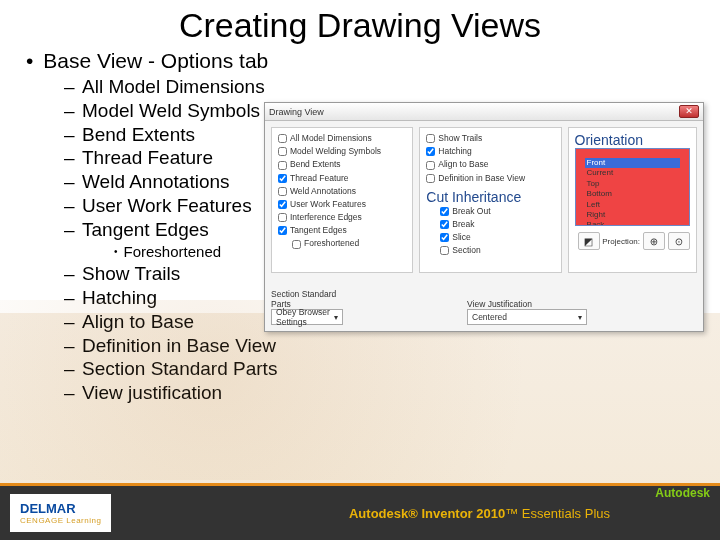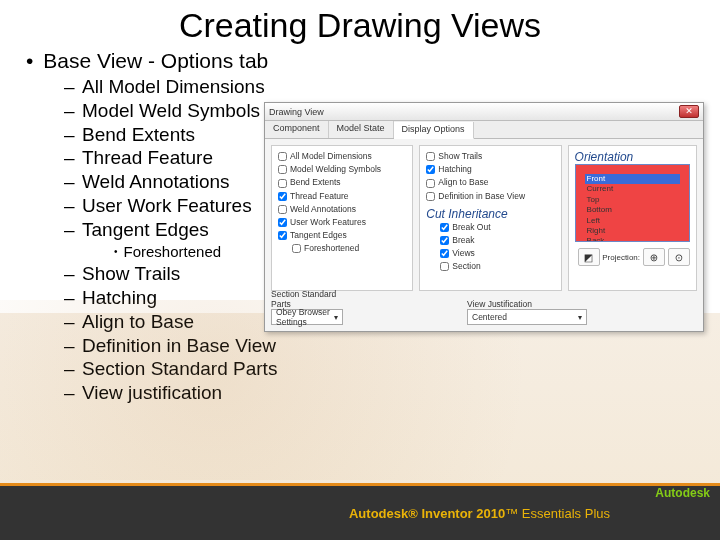--- a/index.html
+++ b/index.html
@@ -116,21 +116,21 @@
     overflow:hidden;
   }
   .col.right { flex: .9; }
   .chk {
     display:block;
     line-height:1.55;
     white-space:nowrap;
   }
   .chk input { width:9px; height:9px; vertical-align:middle; margin-right:3px;}
   .indent { margin-left:14px;}
-  .grp-label { color:#234a8e; font-size:12px; margin-top:4px; display:block;font-style:italic;}
+  .grp-label { color:#234a8e; font-size:14px; margin-top:4px; display:block;}
   .ori-box {
     background:#ef4444;
     border:1px solid #6a88c8;
     padding:9px;
     height:78px;
     overflow:hidden;
   }
   .ori-item { line-height:1.3; font-size:8px; padding:0 2px;}
   .ori-item.sel { background:#3a6bd8; color:#fff;}
   .proj-row {
@@ -252,45 +252,41 @@
       <div class="sub-line"><span class="dash">–</span><span>Section Standard Parts</span></div>
       <div class="sub-line"><span class="dash">–</span><span>View justification</span></div>
     </div>
   </div>
 
   <div class="dialog">
     <div class="dlg-titlebar">
       <span>Drawing View</span>
       <div class="dlg-close">✕</div>
     </div>
-    <div class="dlg-tabs">
-      <div class="dlg-tab">Component</div>
-      <div class="dlg-tab">Model State</div>
-      <div class="dlg-tab active">Display Options</div>
-    </div>
     <div class="dlg-body">
       <div class="col">
         <label class="chk"><input type="checkbox" style=""><span>All Model Dimensions</span></label>
         <label class="chk"><input type="checkbox" style=""><span>Model Welding Symbols</span></label>
         <label class="chk"><input type="checkbox" style=""><span>Bend Extents</span></label>
         <label class="chk"><input type="checkbox" checked="" style=""><span>Thread Feature</span></label>
         <label class="chk"><input type="checkbox" style=""><span>Weld Annotations</span></label>
         <label class="chk"><input type="checkbox" checked="" style=""><span>User Work Features</span></label>
+        <label class="chk"><input type="checkbox" style=""><span>Interference Edges</span></label>
         <label class="chk"><input type="checkbox" checked="" style=""><span>Tangent Edges</span></label>
         <label class="chk indent"><input type="checkbox" style=""><span>Foreshortened</span></label>
       </div>
       <div class="col">
         <label class="chk"><input type="checkbox" style=""><span>Show Trails</span></label>
         <label class="chk"><input type="checkbox" checked="" style=""><span>Hatching</span></label>
         <label class="chk"><input type="checkbox" style=""><span>Align to Base</span></label>
         <label class="chk"><input type="checkbox" style=""><span>Definition in Base View</span></label>
         <span class="grp-label">Cut Inheritance</span>
         <label class="chk indent"><input type="checkbox" checked="" style=""><span>Break Out</span></label>
         <label class="chk indent"><input type="checkbox" checked="" style=""><span>Break</span></label>
-        <label class="chk indent"><input type="checkbox" checked="" style=""><span>Views</span></label>
+        <label class="chk indent"><input type="checkbox" checked="" style=""><span>Slice</span></label>
         <label class="chk indent"><input type="checkbox" style=""><span>Section</span></label>
       </div>
       <div class="col right">
         <span class="grp-label" style="margin-top:0">Orientation</span>
         <div class="ori-box">
           <div class="ori-item sel">Front</div>
           <div class="ori-item">Current</div>
           <div class="ori-item">Top</div>
           <div class="ori-item">Bottom</div>
           <div class="ori-item">Left</div>
@@ -322,18 +318,22 @@
           <span>Centered</span>
           <span class="arrow">▾</span>
         </div>
     </div>
   </div>
 
   <div class="copy">© 2010 Delmar, Cengage Learning</div>
 
   <div class="footer">
     <div class="orange"></div>
+    <div class="delmar">
+      <span class="d1">DELMAR</span>
+      <span class="d2">CENGAGE Learning</span>
+    </div>
     <div class="rtext">
       <div class="l2"><b>Autodesk® Inventor 2010</b>™ <span>Essentials Plus</span></div>
     </div>
     <div class="adsk">Autodesk</div>
   </div>
 </div>
 
 </body></html>

